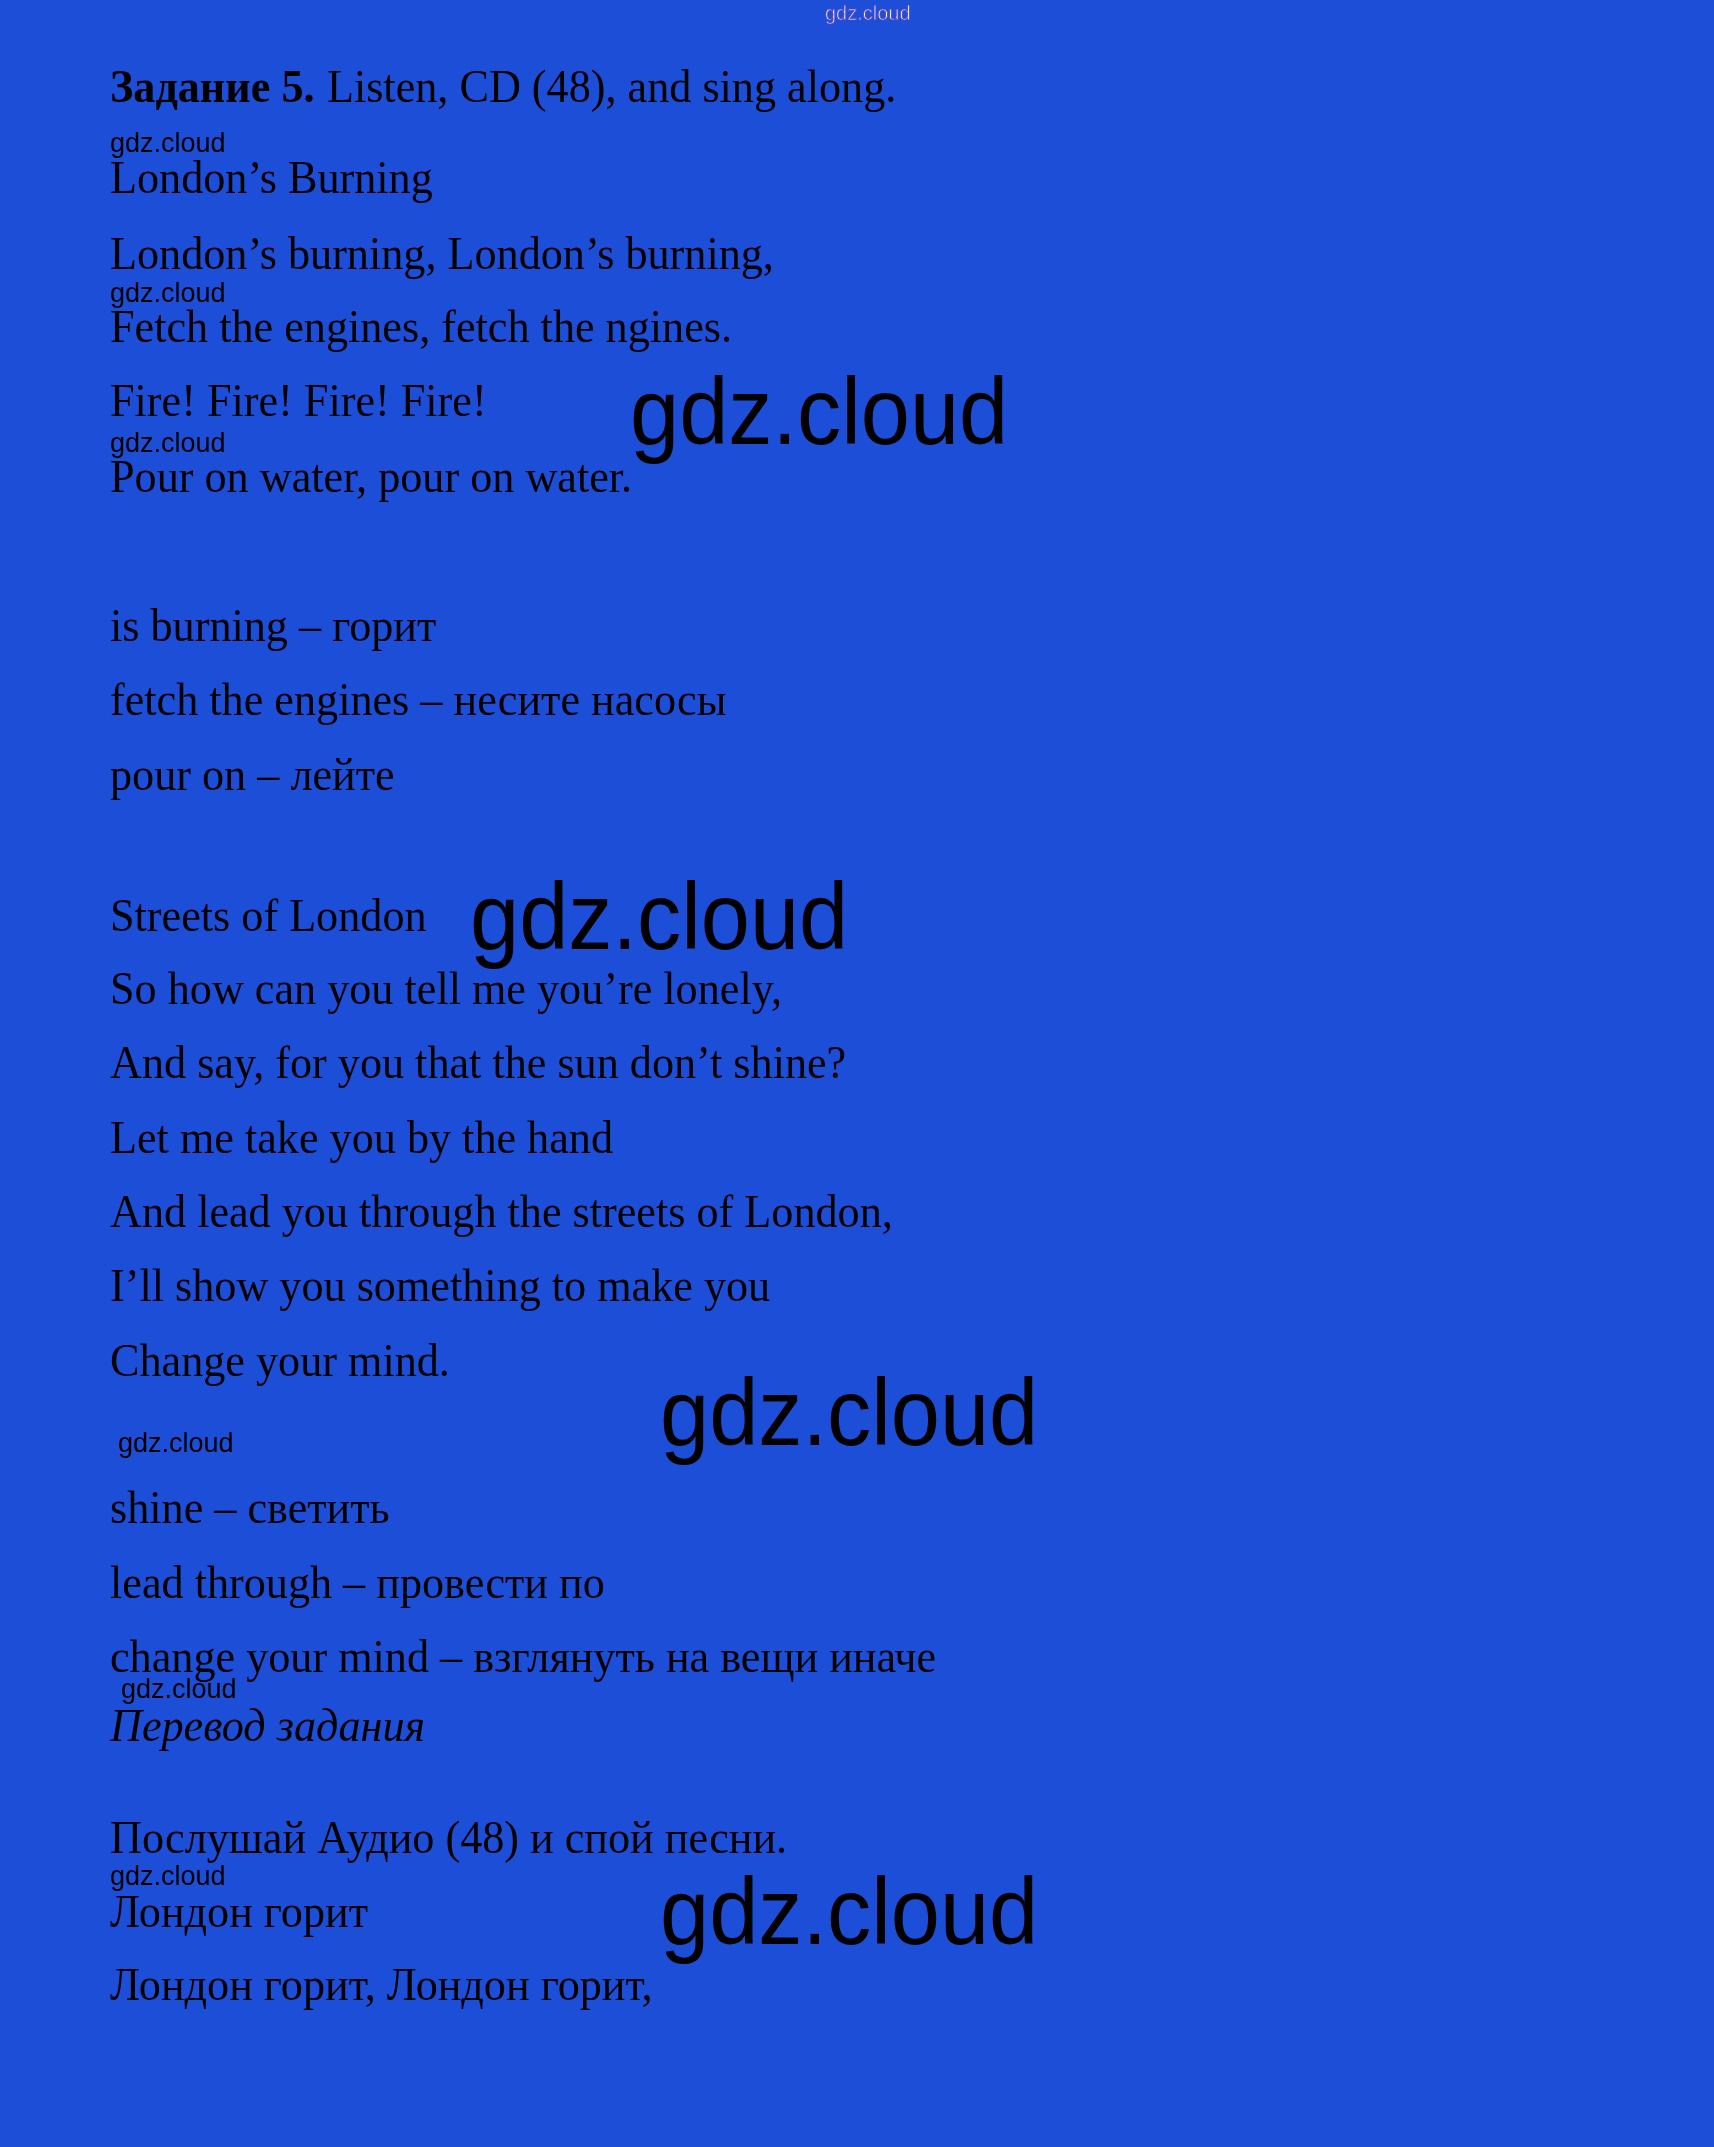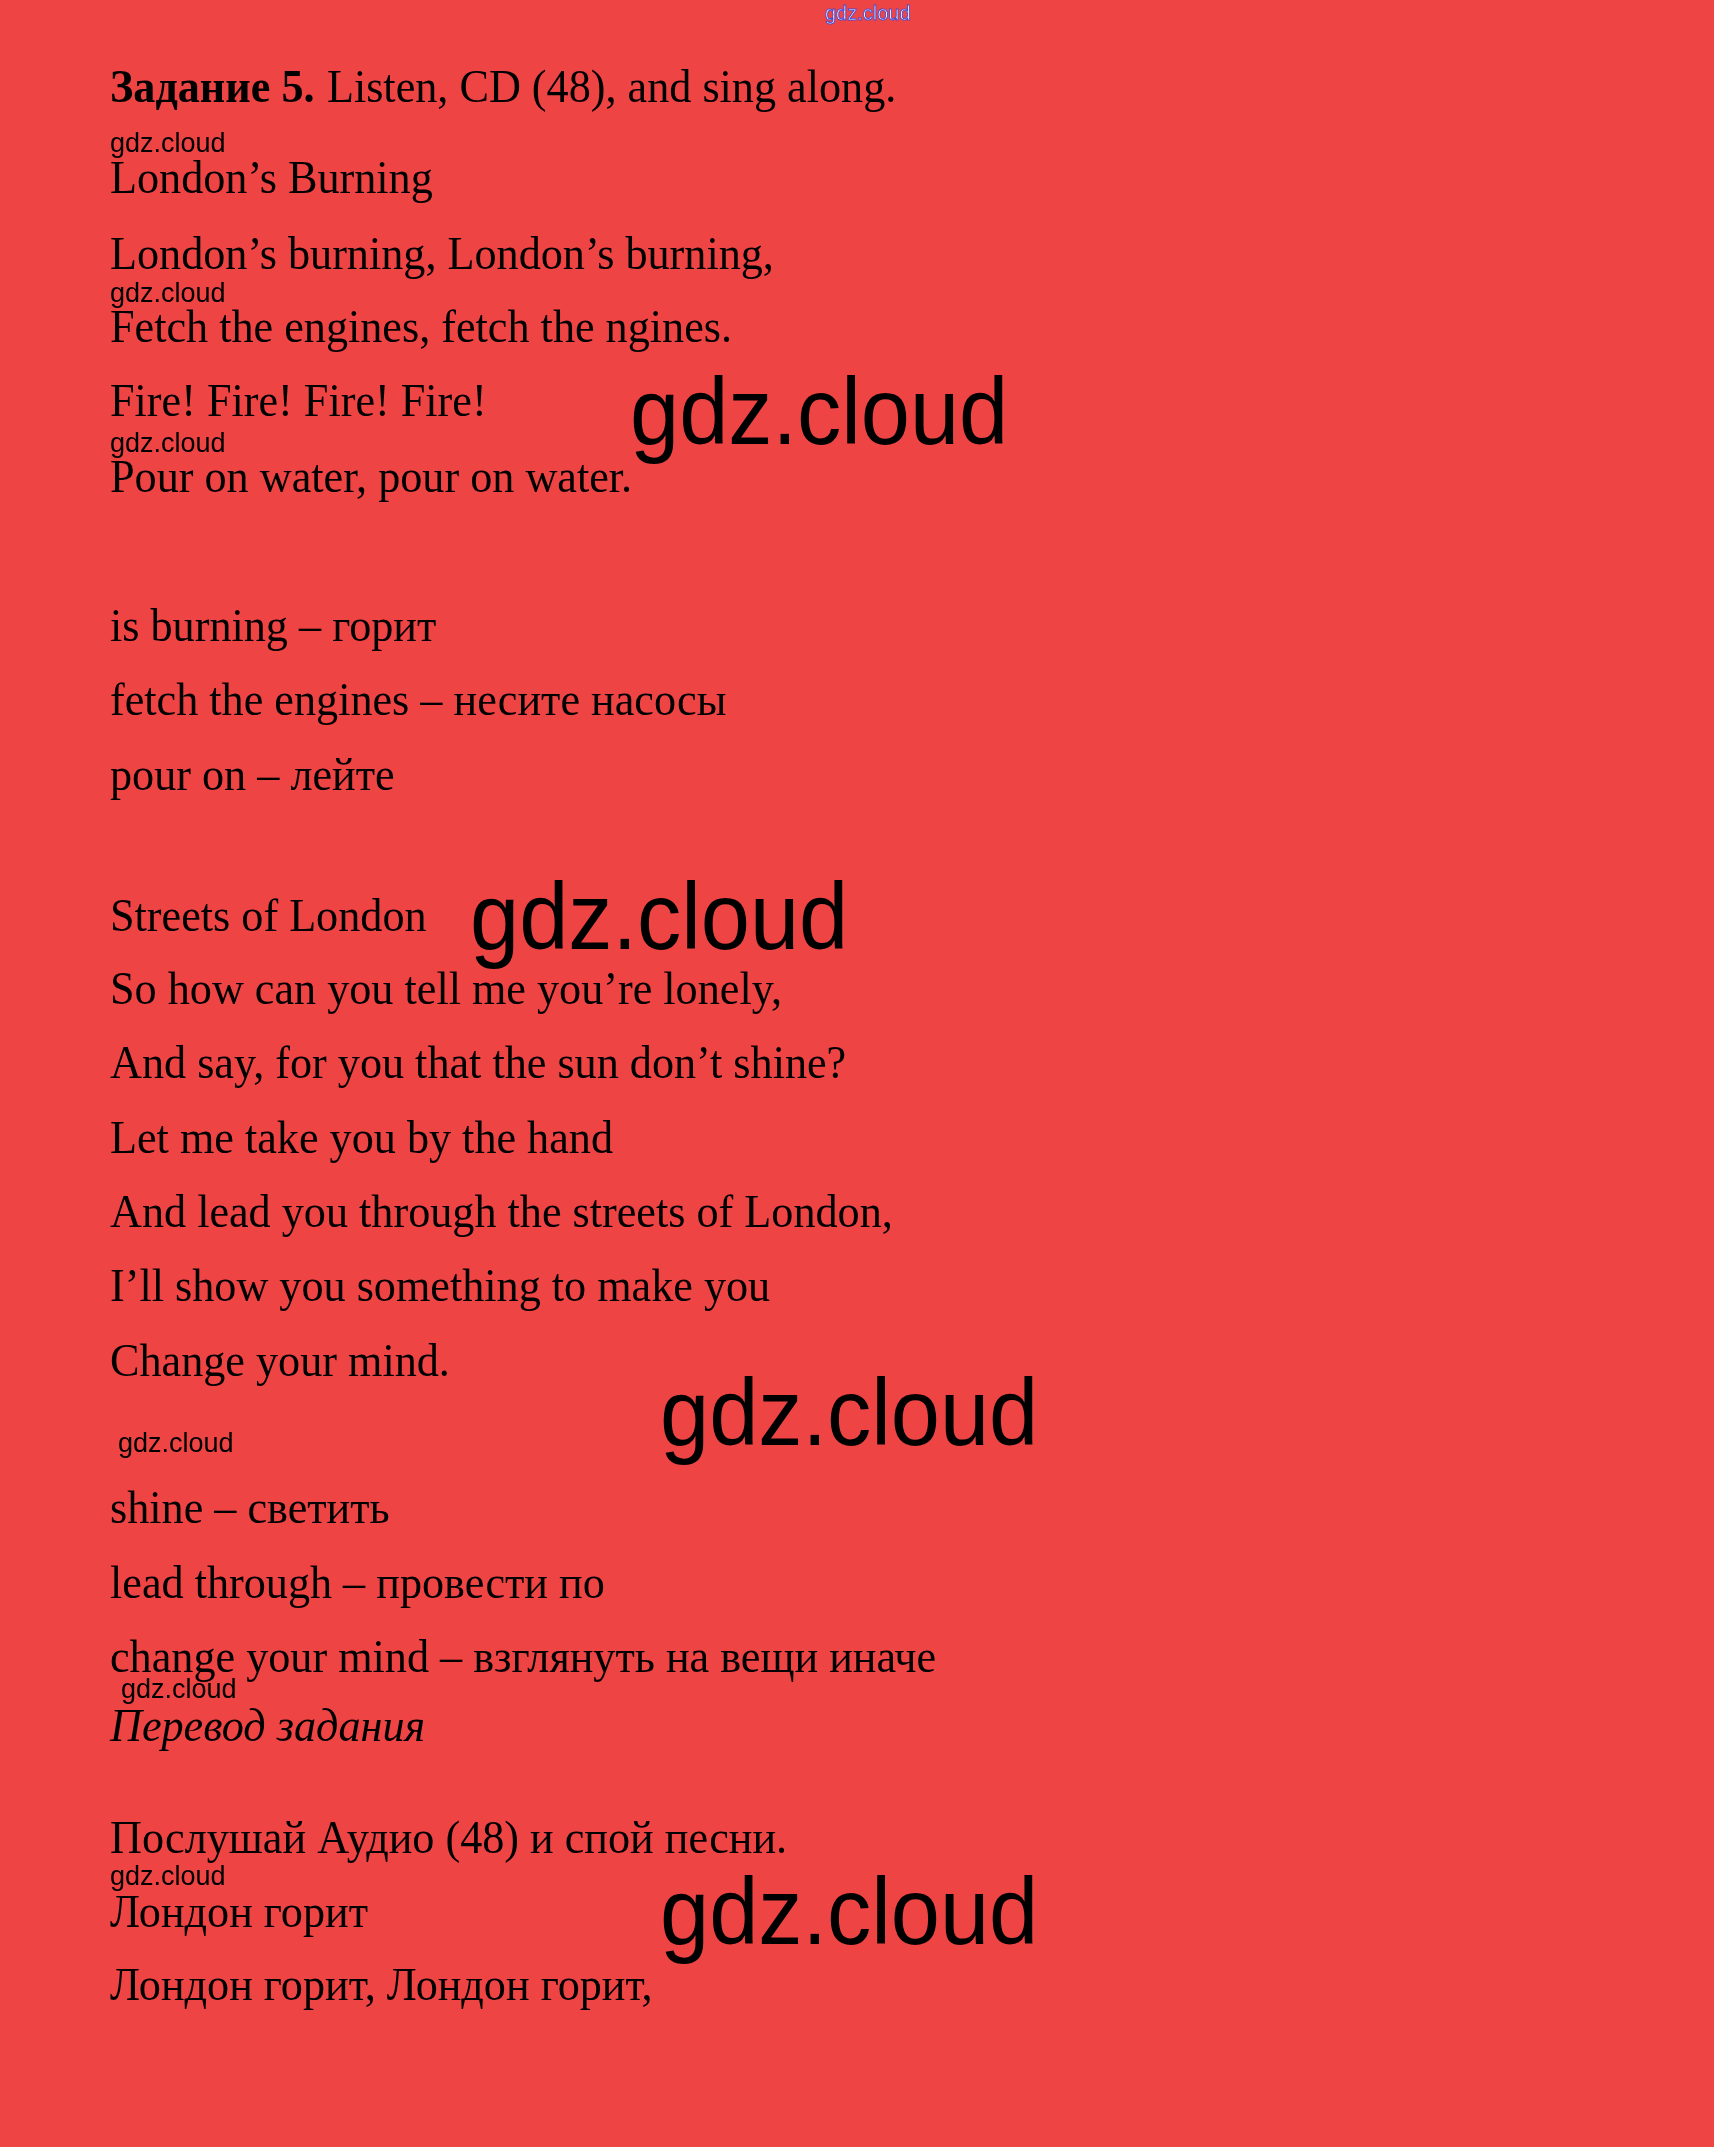--- a/index.html
+++ b/index.html
@@ -4,21 +4,21 @@
 <style>
   html, body {
     margin: 0;
     padding: 0;
     background: #ffffff;
   }
   .page {
     position: relative;
     width: 1715px;
     height: 2147px;
-    background: #ef4444;
+    background: #1d4ed8;
     color: #000000;
     font-family: "Liberation Serif", serif;
     overflow: hidden;
   }
   .line {
     position: absolute;
     left: 110px;
     font-size: 47px;
     line-height: 1;
     white-space: nowrap;

